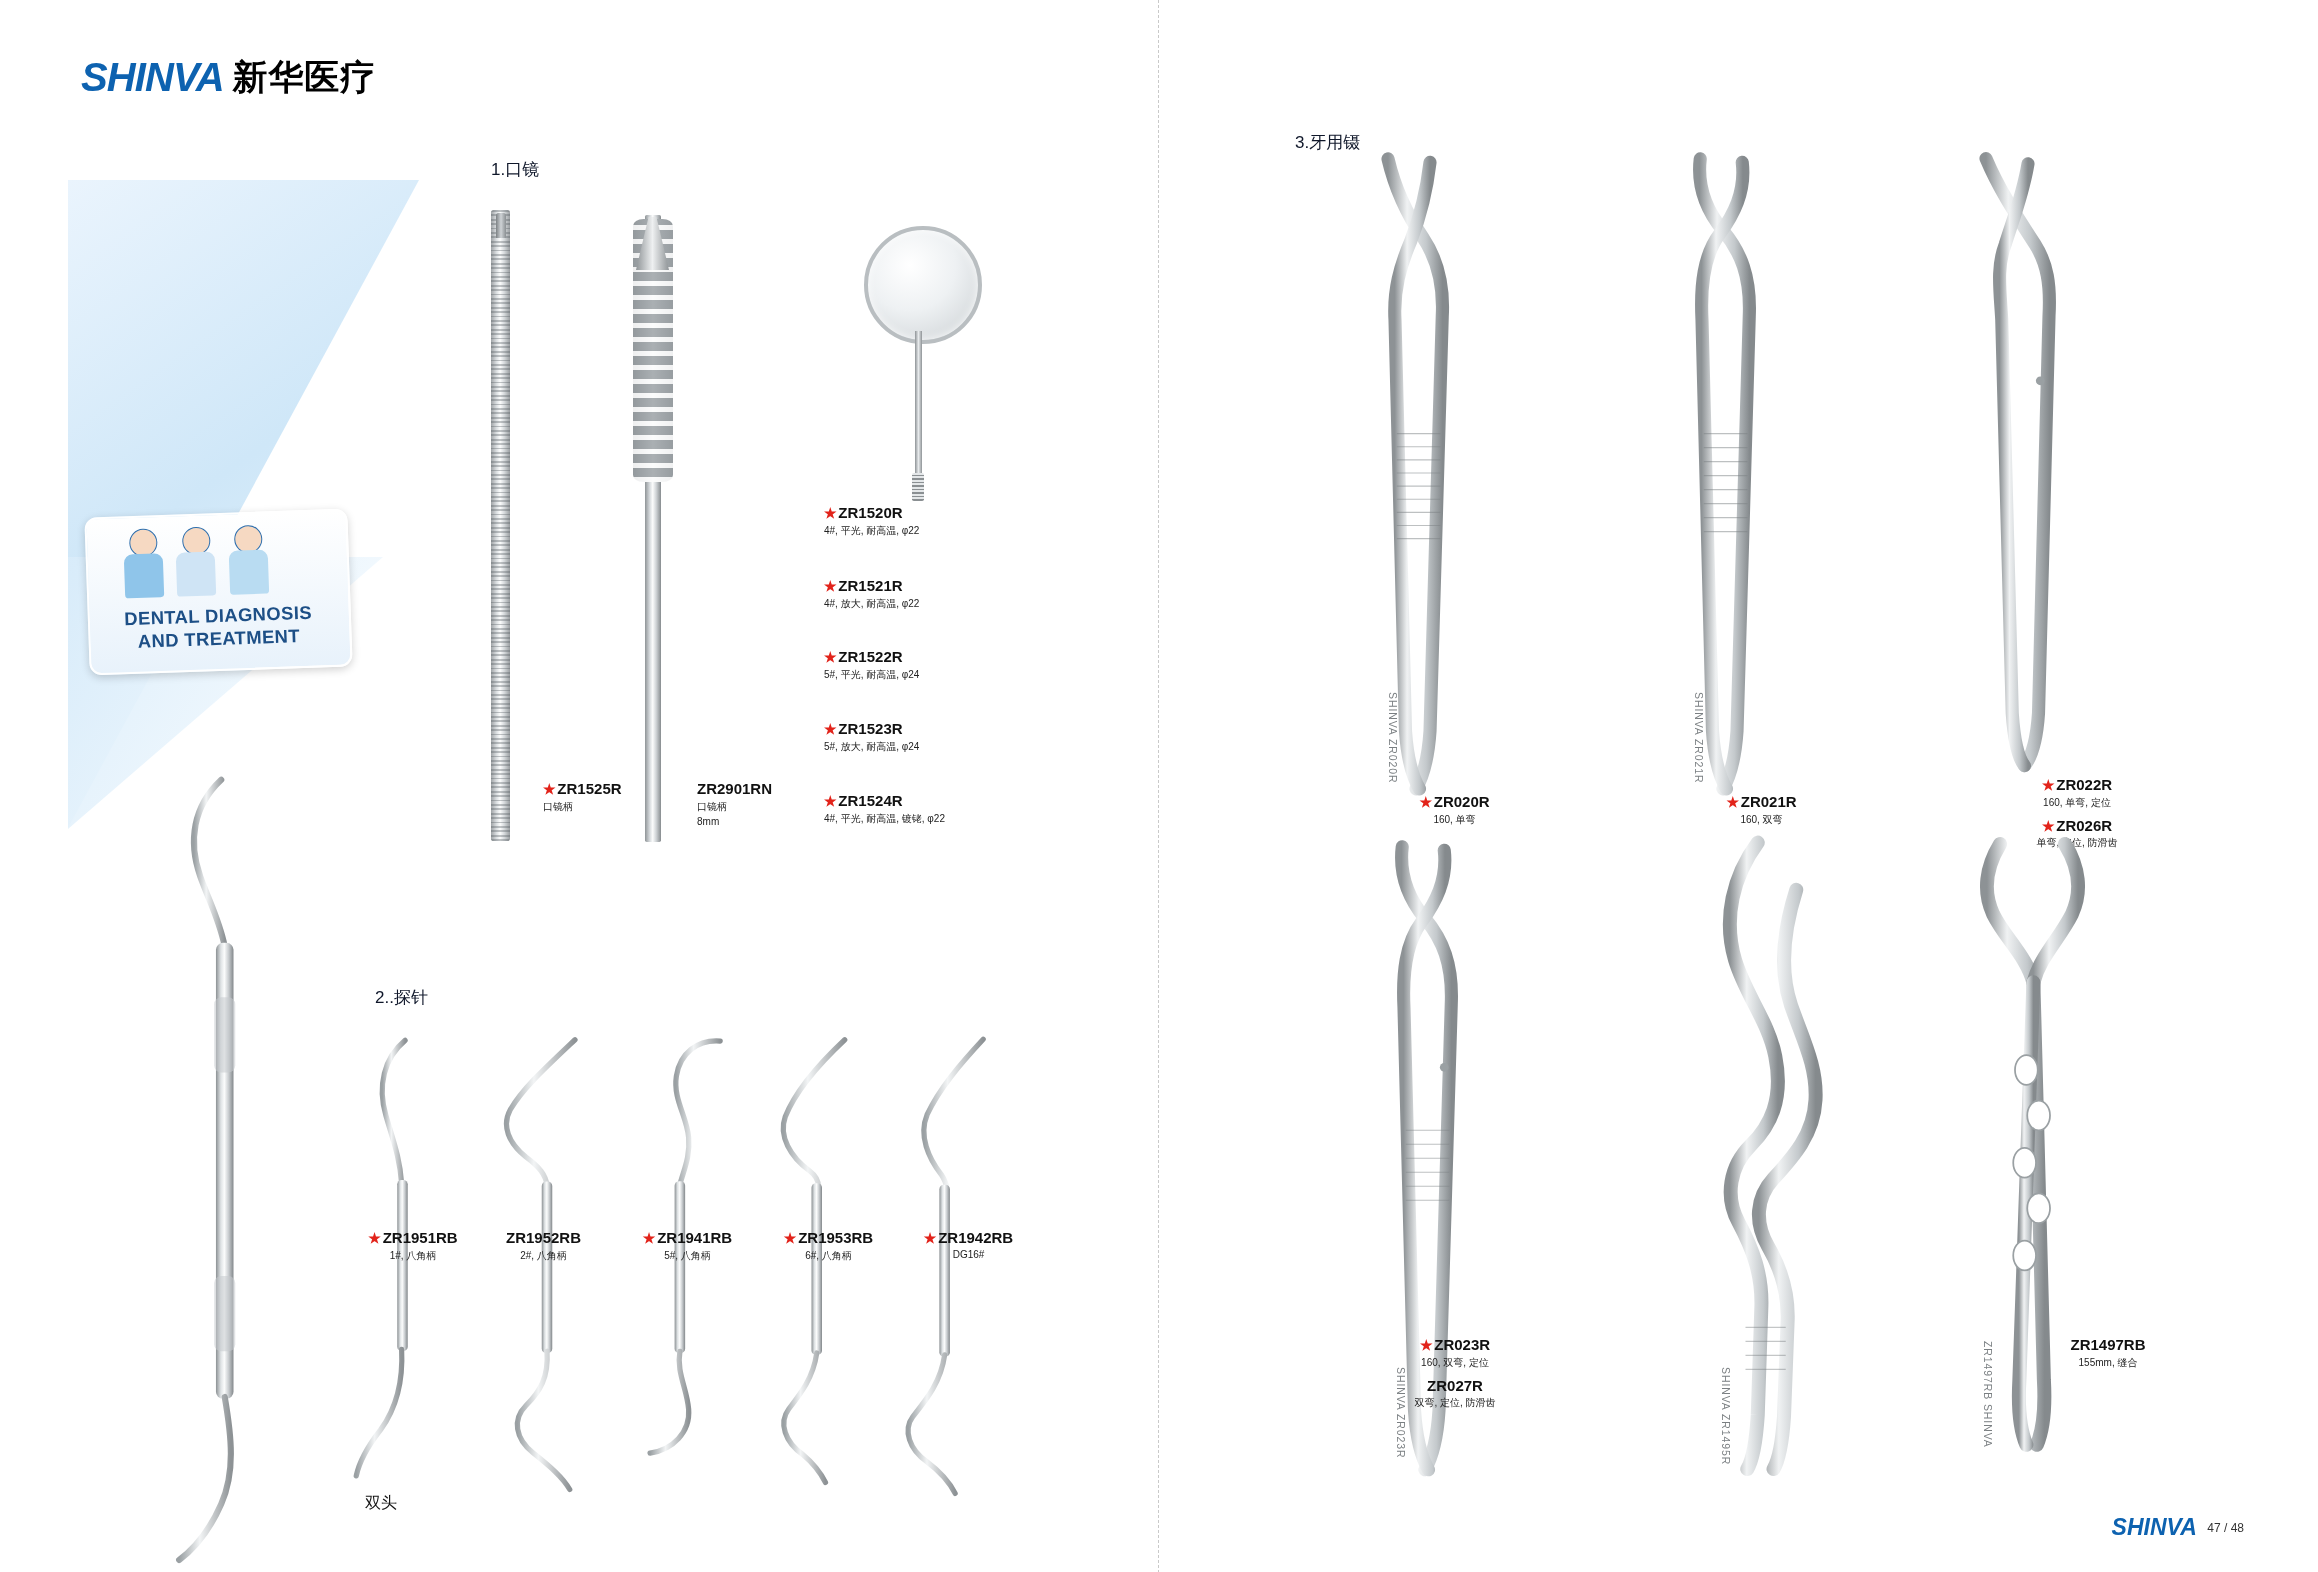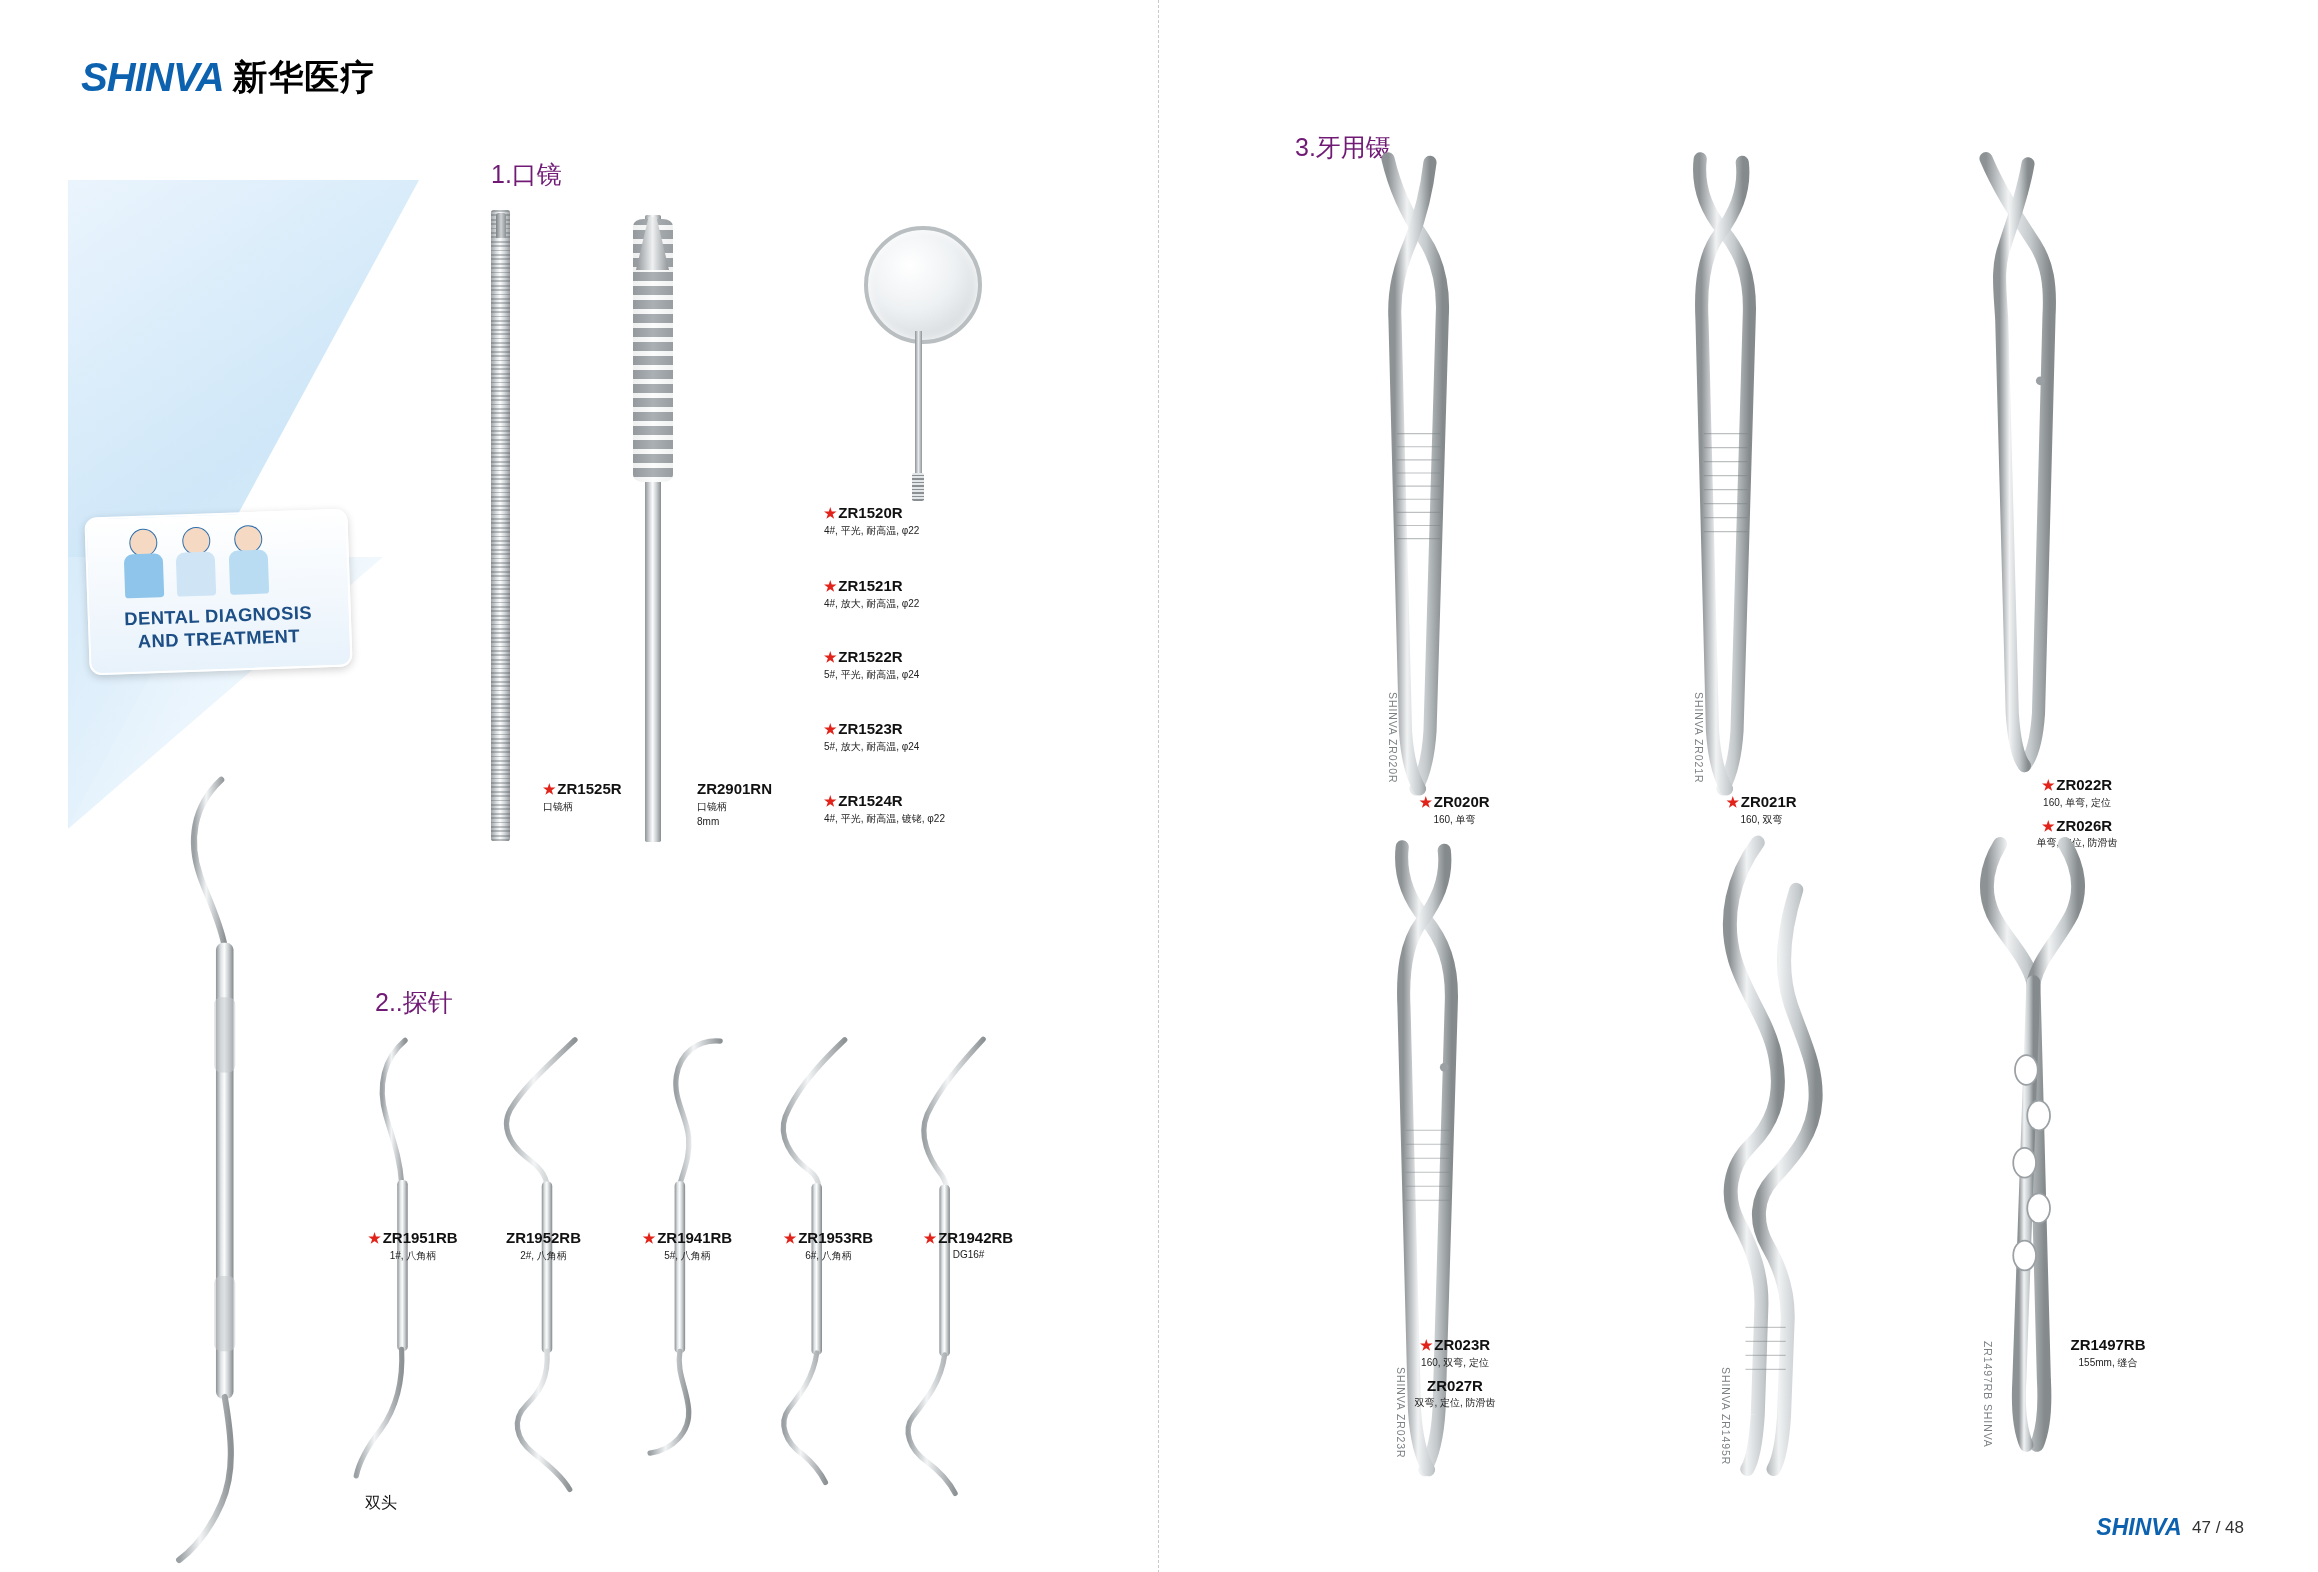--- a/index.html
+++ b/index.html
@@ -143,22 +143,22 @@
     font-weight: 700;
     color: #1d4f86;
     letter-spacing: 0.4px;
     line-height: 1.25;
     font-family: "Liberation Sans", sans-serif;
   }
 
   
   .sec-title {
     position: absolute;
-    font-size: 25px;
-    color: #701a75;
+    font-size: 17px;
+    color: #0f172a;
     font-weight: 400;
   }
 
   
   .code {
     font-size: 15px;
     font-weight: 700;
     color: #111;
     white-space: nowrap;
   }
@@ -259,21 +259,21 @@
     align-items: center;
     gap: 10.5px;
   }
   .page-num .brand {
     font-size: 23px;
     font-weight: 700;
     font-style: italic;
     color: #0d62b0;
   }
   .page-num .num {
-    font-size: 17px;
+    font-size: 12px;
     color: #333;
   }
   .subcap {
     position: absolute;
     font-size: 16px;
     color: #111;
   }
 </style>
 </head>
 <body>

